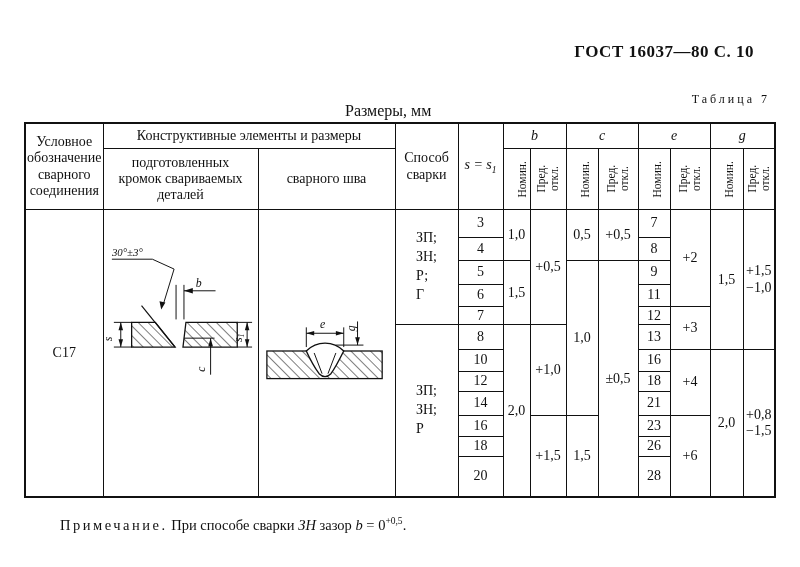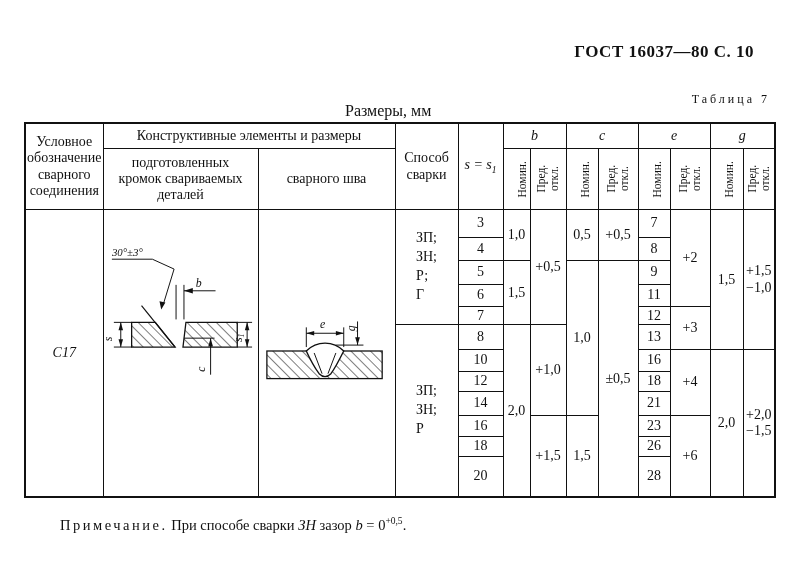--- a/index.html
+++ b/index.html
@@ -19,21 +19,21 @@
     border:2px solid #111;
   }
   table.gost td{border:1px solid #111;text-align:center;vertical-align:middle;padding:0;font-size:14px;line-height:1.15;}
   td.hdr{font-size:12.5px;line-height:1.25;}
   .pre{white-space:pre-line;}
   td.dimhdr{font-style:italic;font-size:13.5px;height:24px;}
   td.rot{height:60px;}
   .vtext{transform:rotate(-90deg);white-space:pre-line;font-size:11.5px;line-height:1.1;display:inline-block;}
   td.hdr-bottom{border-bottom:2px solid #111;}
   td.thick-top{border-top:2px solid #111;}
-  td.designation{font-style:italic;font-size:15px;margin-left:40px;}
+  td.designation{font-size:15px;margin-left:40px;}
   td.method{font-size:14px;}
   td.method .pre{display:inline-block;text-align:left;line-height:1.35;}
   td.s-hdr{font-style:italic;font-size:13.5px;}
   td.vtop{vertical-align:top;padding-top:3px;}
   td.diagram{position:relative;padding:0;}
   .two-line{white-space:pre-line;line-height:1.2;}
   svg text{font-family:"Liberation Serif","DejaVu Serif",serif;font-style:italic;fill:#111;}
   
   .note{position:absolute;left:60px;top:516px;font-size:14.5px;}
   .note .lead{letter-spacing:2.5px;}
@@ -220,21 +220,21 @@
     <td class="thick-top" rowspan="7">2,0</td>
     <td class="thick-top" rowspan="4">+1,0</td>
     <td>13</td>
   </tr>
 
   <tr style="height:21px">
     <td>10</td>
     <td>16</td>
     <td rowspan="3">+4</td>
     <td rowspan="6">2,0</td>
-    <td rowspan="6" class="two-line">+2,0
+    <td rowspan="6" class="two-line">+0,8
 −1,5</td>
   </tr>
 
   <tr style="height:20px">
     <td>12</td>
     <td>18</td>
   </tr>
 
   <tr style="height:24px">
     <td>14</td>

